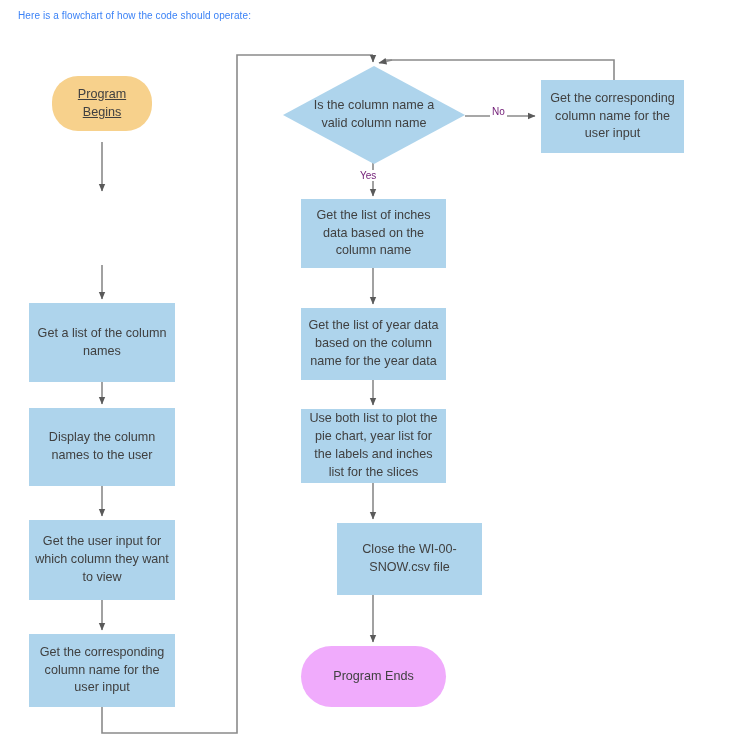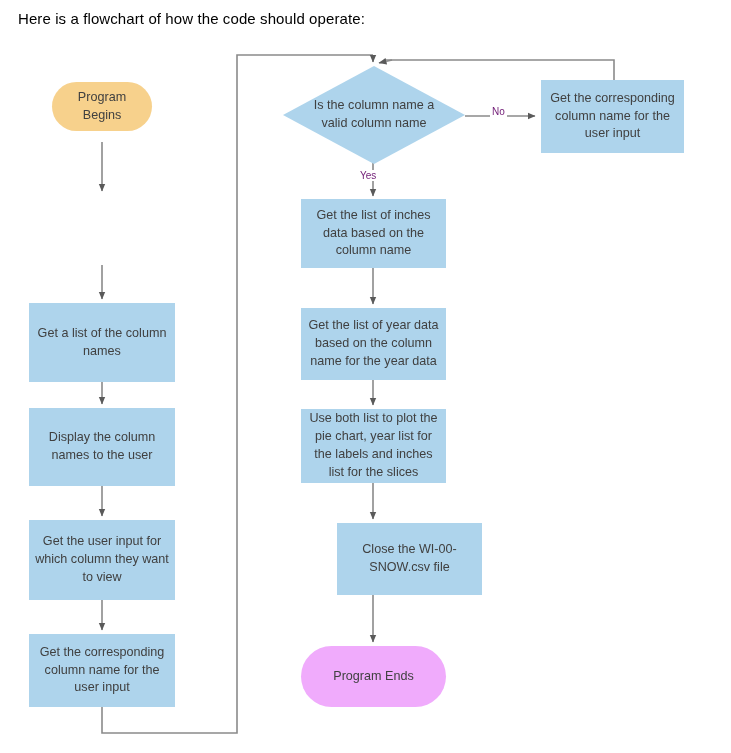--- a/index.html
+++ b/index.html
@@ -11,22 +11,22 @@
     width: 731px;
     height: 753px;
     position: relative;
     font-family: "Liberation Sans", sans-serif;
     overflow: hidden;
   }
   #caption {
     position: absolute;
     left: 18px;
     top: 10px;
-    font-size: 15px;
-    color: #000000;
+    font-size: 10px;
+    color: #3b82f6;
     letter-spacing: 0.1px;
     white-space: nowrap;
     text-align: right;
   }
   #canvas {
     position: absolute;
     left: 0;
     top: 0;
     width: 731px;
     height: 753px;
@@ -119,21 +119,21 @@
       <path d="M373,483 L373,519" marker-end="url(#arrow)"></path>
       <path d="M373,595 L373,642" marker-end="url(#arrow)"></path>
 
       <path d="M465,116 L535,116" marker-end="url(#arrow)"></path>
 
       <path d="M614,80 L614,60 L385,60" stroke-linejoin="miter"></path>
       <path d="M392,60 L379,63" marker-end="url(#arrow)"></path>
     </g>
   </svg>
 
-  <div class="node terminal-start" style="left:52px; top:82px; width:100px; height:49px;">
+  <div class="node terminal-start" style="left:52px; top:76px; width:100px; height:55px;text-decoration:underline;">
     <span>Program Begins</span>
   </div>
 
 
   <div class="node process" style="left:29px; top:303px; width:146px; height:79px;">
     <span>Get a list of the column names</span>
   </div>
 
   <div class="node process" style="left:29px; top:408px; width:146px; height:78px;">
     <span>Display the column names to the user</span>

